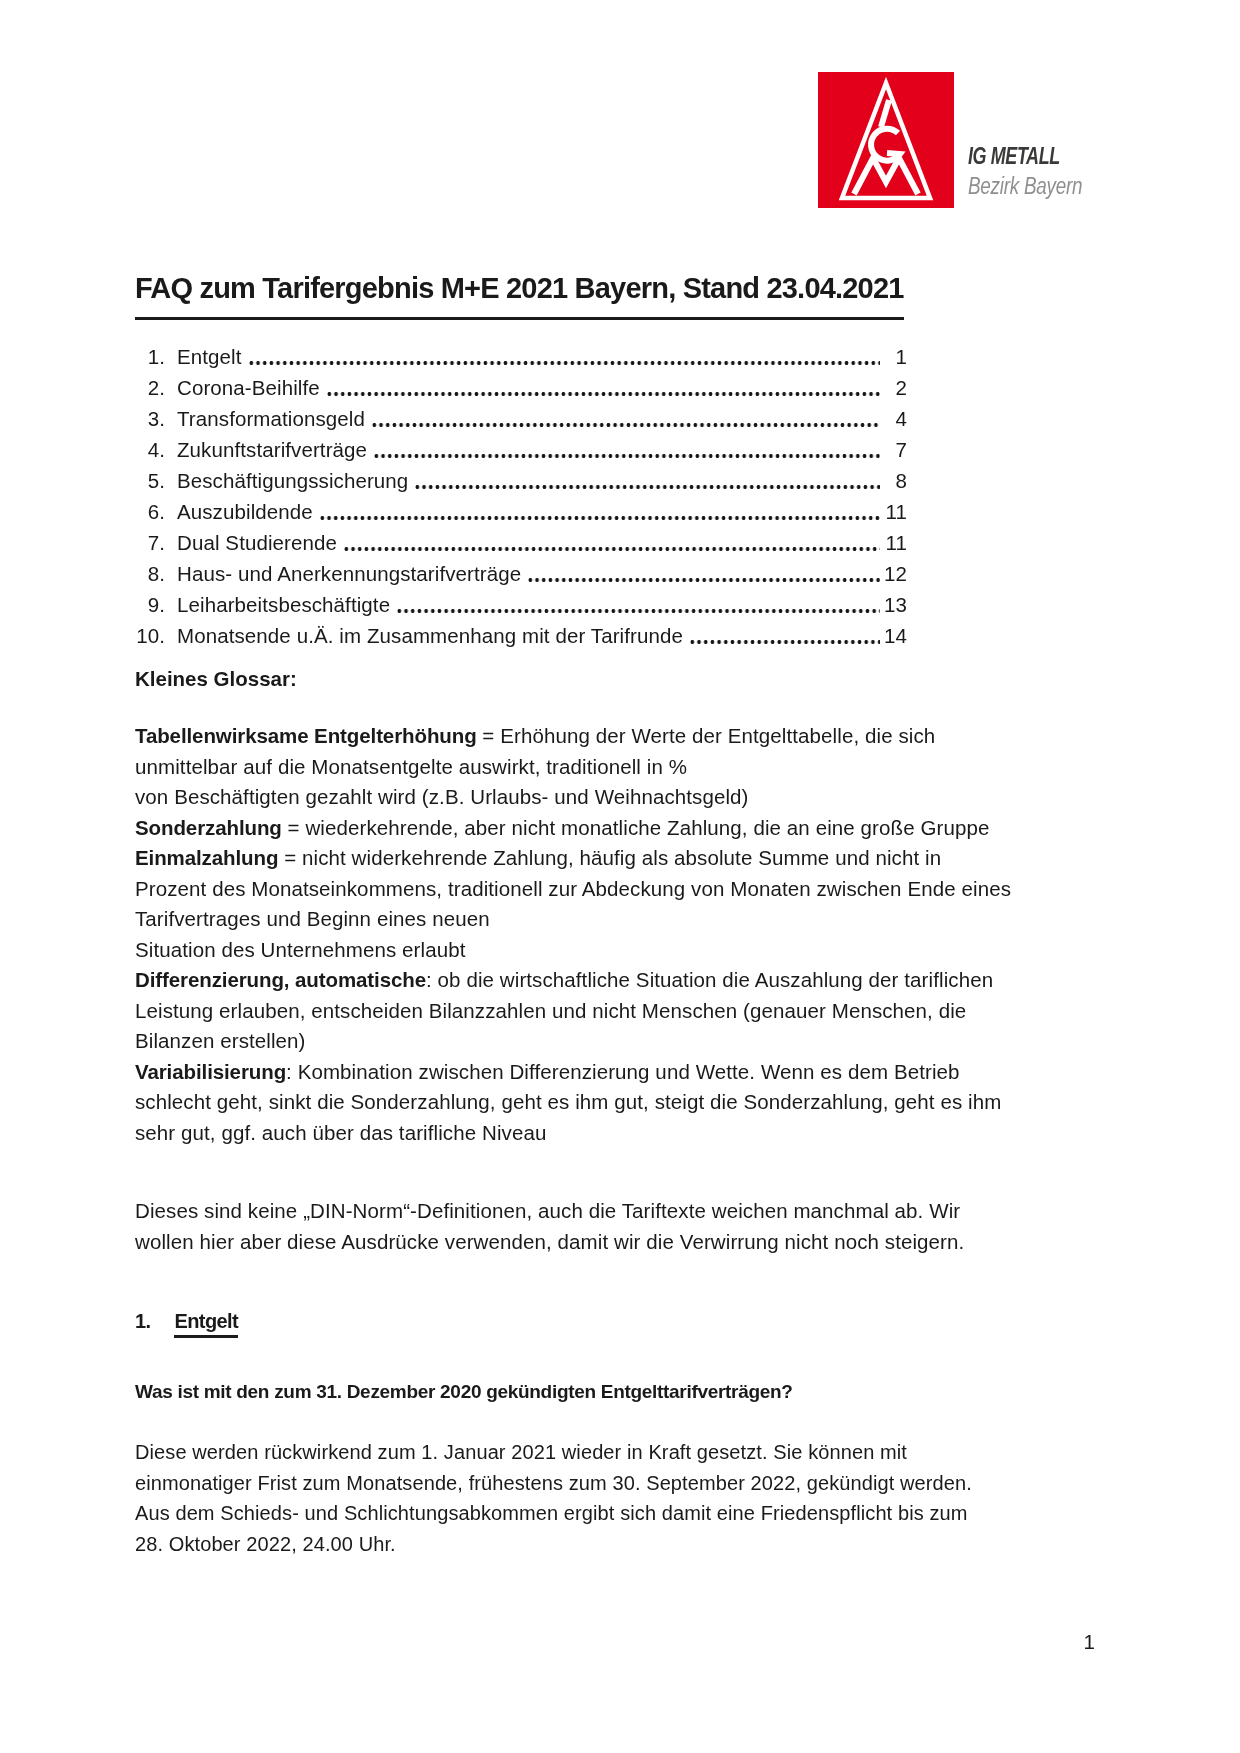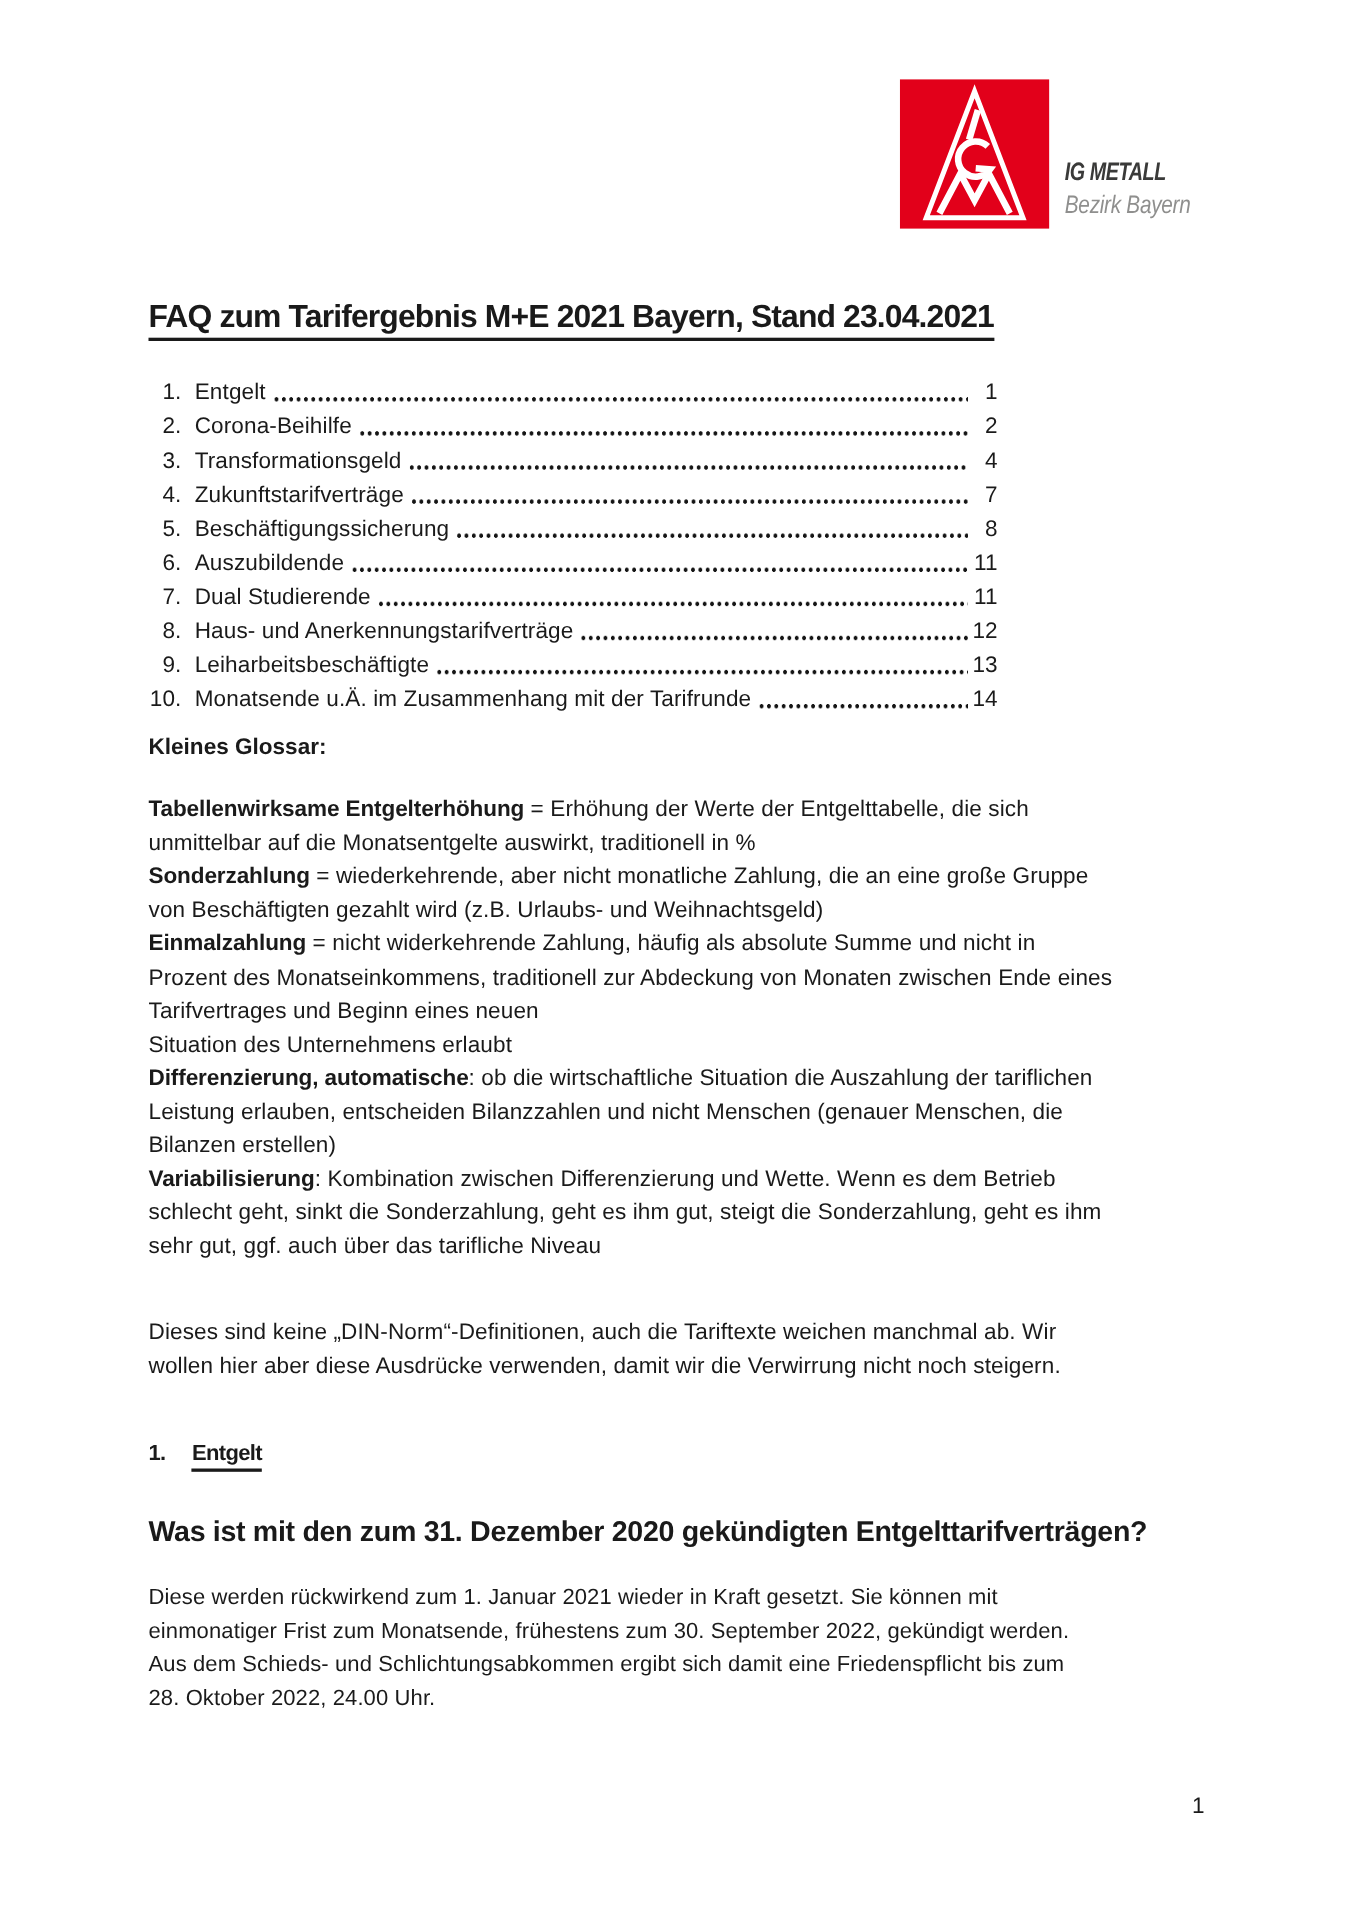--- a/index.html
+++ b/index.html
@@ -18,21 +18,21 @@
   }
   .region {
     font-size:23px; color:#8f8f8e; letter-spacing:-0.3px; margin-top:3px;
     display:inline-block; transform:scaleX(0.82); transform-origin:left bottom; white-space:nowrap;
   }
   
   .title {
     position:absolute; left:135px; top:272px; margin:0;
     font-size:29px; font-weight:700; letter-spacing:-0.8px; white-space:nowrap;
   }
-  .title .u-line { border-bottom:3px solid #1a1a1a; padding-bottom:3px; }
+  .title .u-line { border-bottom:3px solid #1a1a1a; padding-bottom:13px; }
   
   .toc { position:absolute; left:135px; top:341px; width:772px; font-size:20.5px; letter-spacing:0.1px; }
   .toc-row { display:flex; align-items:baseline; height:31px; line-height:31px; }
   .toc-num { width:30px; text-align:right; flex:0 0 auto; }
   .toc-label { margin-left:12px; flex:0 0 auto; white-space:nowrap; }
   .leader {
     flex:1 1 auto; height:4px; align-self:flex-end; margin:0 3px 7px 6px;
     background-image:radial-gradient(circle, #151515 1.7px, transparent 2.1px);
     background-size:6.7px 4px; background-repeat:repeat-x;
   }
@@ -45,21 +45,21 @@
   .glossary b { font-weight:700; letter-spacing:-0.1px; }
   .note { position:absolute; left:135px; top:1196px; width:1020px; font-size:20.5px; letter-spacing:0.1px; }
   
   .sec {
     position:absolute; left:135px; top:1310px; margin:0;
     font-size:20px; font-weight:700; letter-spacing:-0.6px; white-space:nowrap;text-align:right;
   }
   .sec-tab { display:inline-block; width:24px; }
   .sec .u-line { border-bottom:3px solid #1a1a1a; padding-bottom:3px; }
   .question {
-    position:absolute; left:135px; top:1377px; font-size:26px; font-weight:700;
+    position:absolute; left:135px; top:1377px; font-size:19px; font-weight:700;
     letter-spacing:-0.3px; line-height:30.5px; white-space:nowrap;
   }
   .answer { position:absolute; left:135px; top:1437px; width:1020px; font-size:20px; letter-spacing:0.1px; }
   
   .page-num { position:absolute; right:145px; top:1626px; font-size:20.5px; line-height:31px; }
 </style>
 </head>
 <body>
 
 <div class="page">
@@ -144,22 +144,22 @@
   </nav>
 
   <div class="gloss-head">Kleines Glossar:</div>
 
   <div class="glossary">
     <p>
       <span class="line"><b>Tabellenwirksame Entgelterhöhung</b><span> = Erhöhung der Werte der Entgelttabelle, die sich</span></span>
       <span class="line">unmittelbar auf die Monatsentgelte auswirkt, traditionell in %</span>
     </p>
     <p>
+      <span class="line">von Beschäftigten gezahlt wird (z.B. Urlaubs- und Weihnachtsgeld)</span>
       <span class="line"><b>Sonderzahlung</b><span> = wiederkehrende, aber nicht monatliche Zahlung, die an eine große Gruppe</span></span>
-      <span class="line">von Beschäftigten gezahlt wird (z.B. Urlaubs- und Weihnachtsgeld)</span>
     </p>
     <p>
       <span class="line"><b>Einmalzahlung</b><span> = nicht widerkehrende Zahlung, häufig als absolute Summe und nicht in</span></span>
       <span class="line">Prozent des Monatseinkommens, traditionell zur Abdeckung von Monaten zwischen Ende eines</span>
       <span class="line">Tarifvertrages und Beginn eines neuen</span>
     </p>
     <p>
       <span class="line">Situation des Unternehmens erlaubt</span>
     </p>
     <p>

